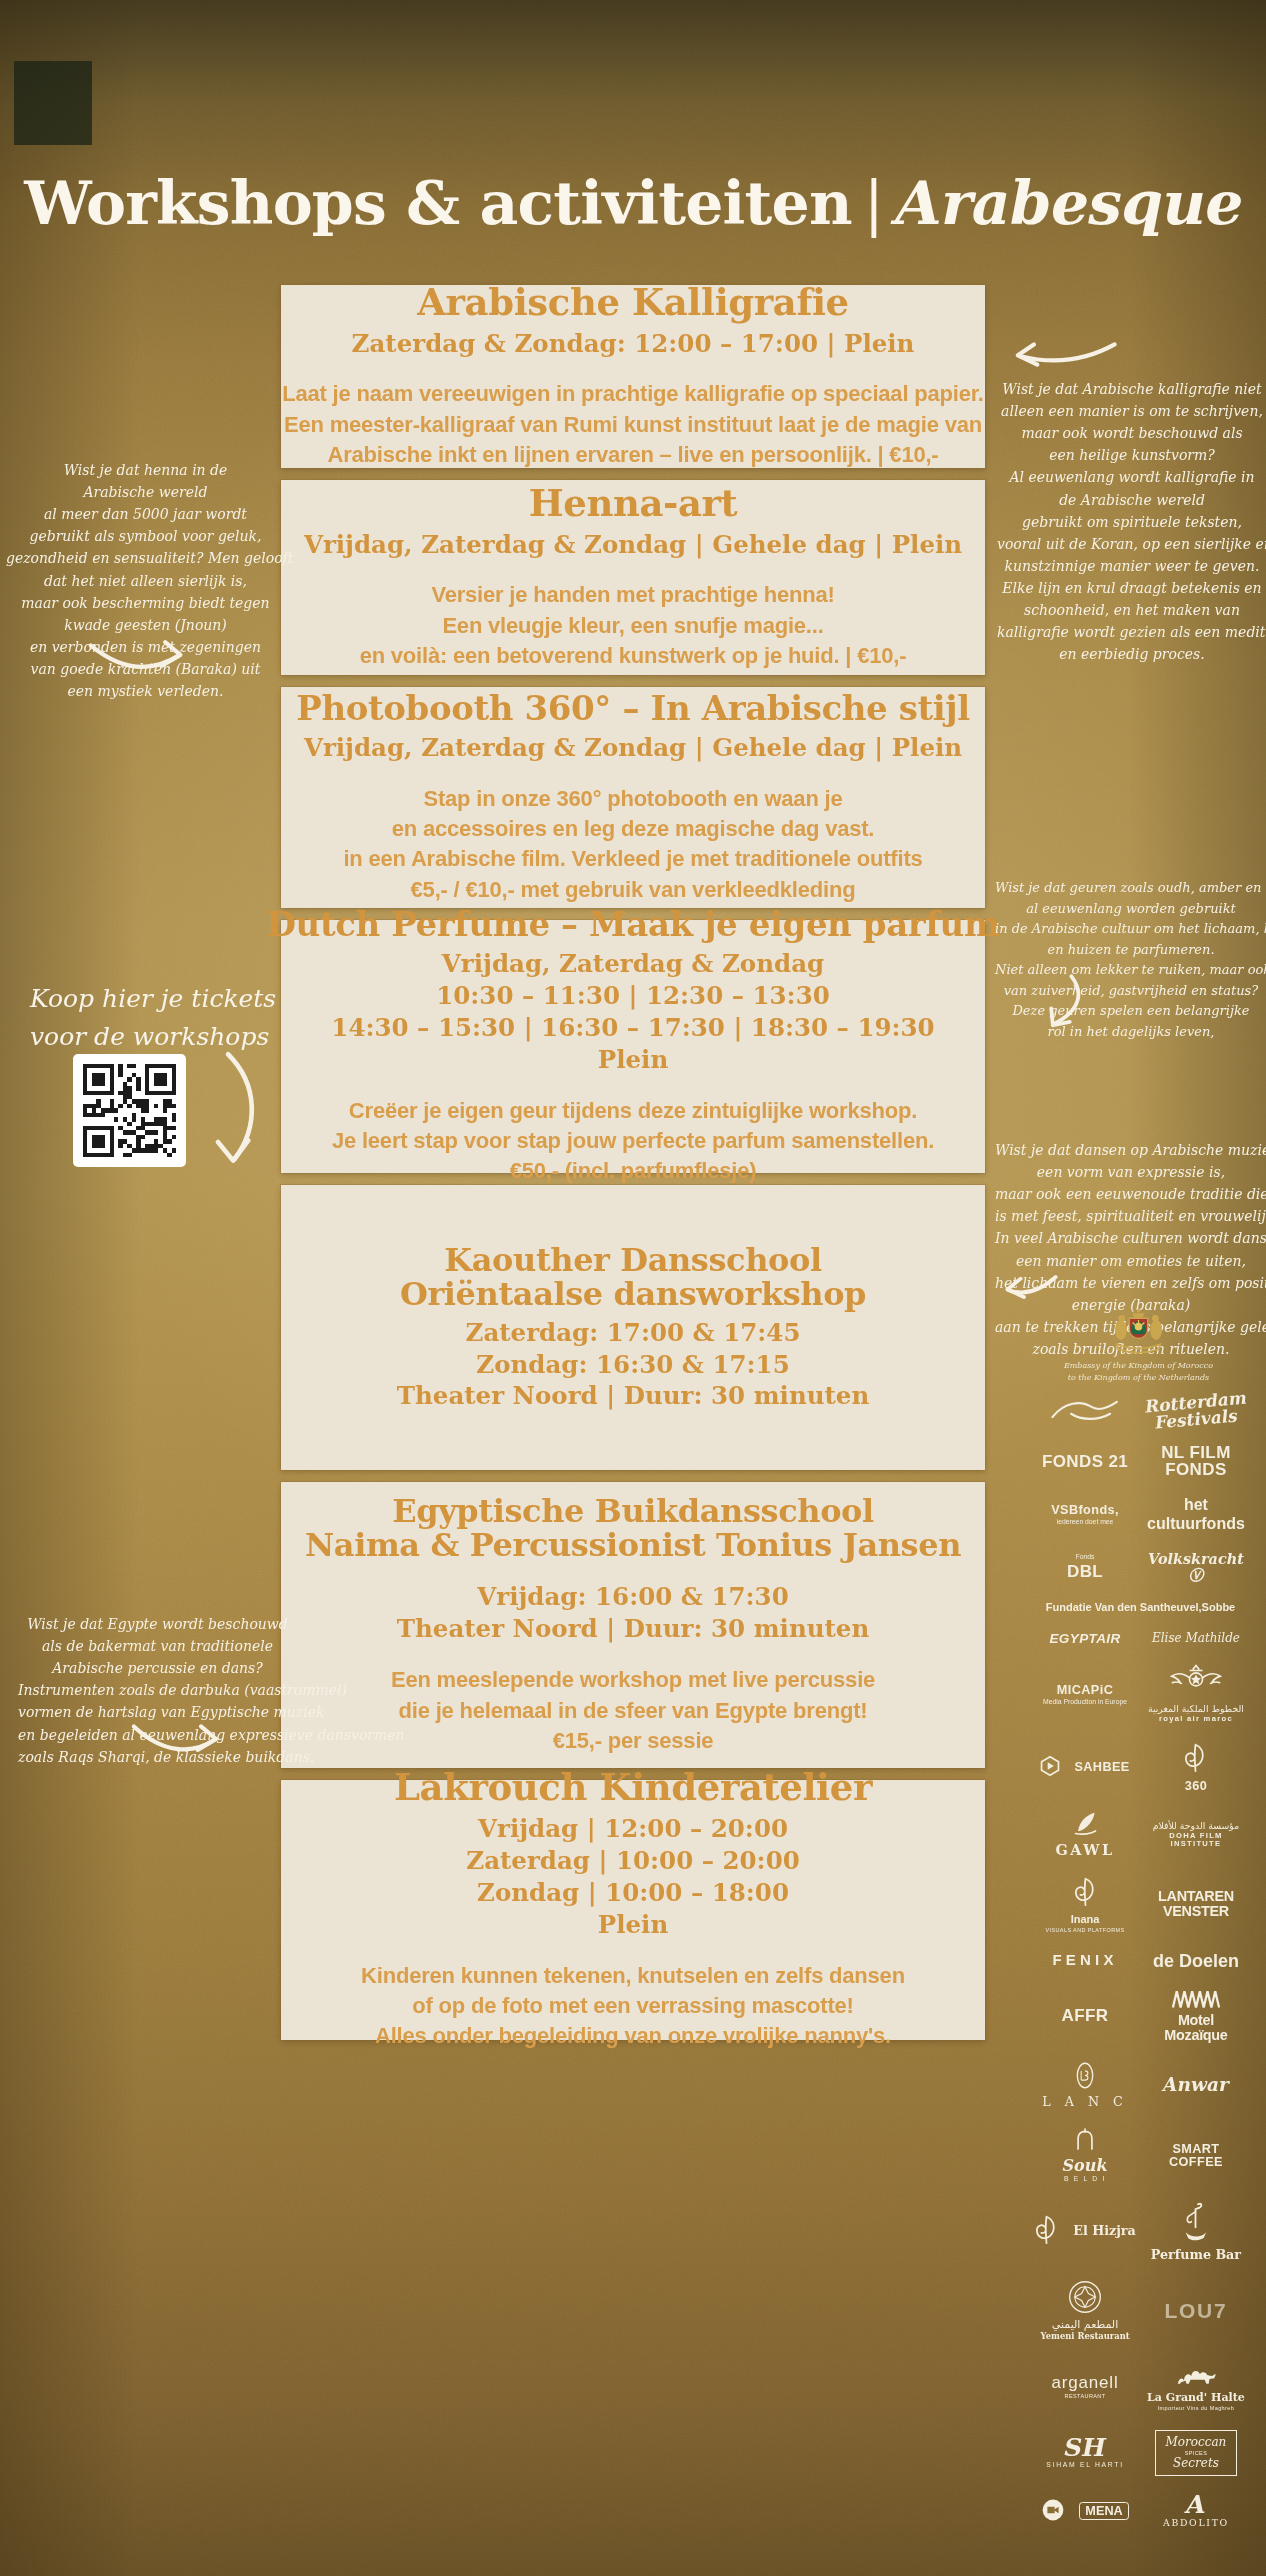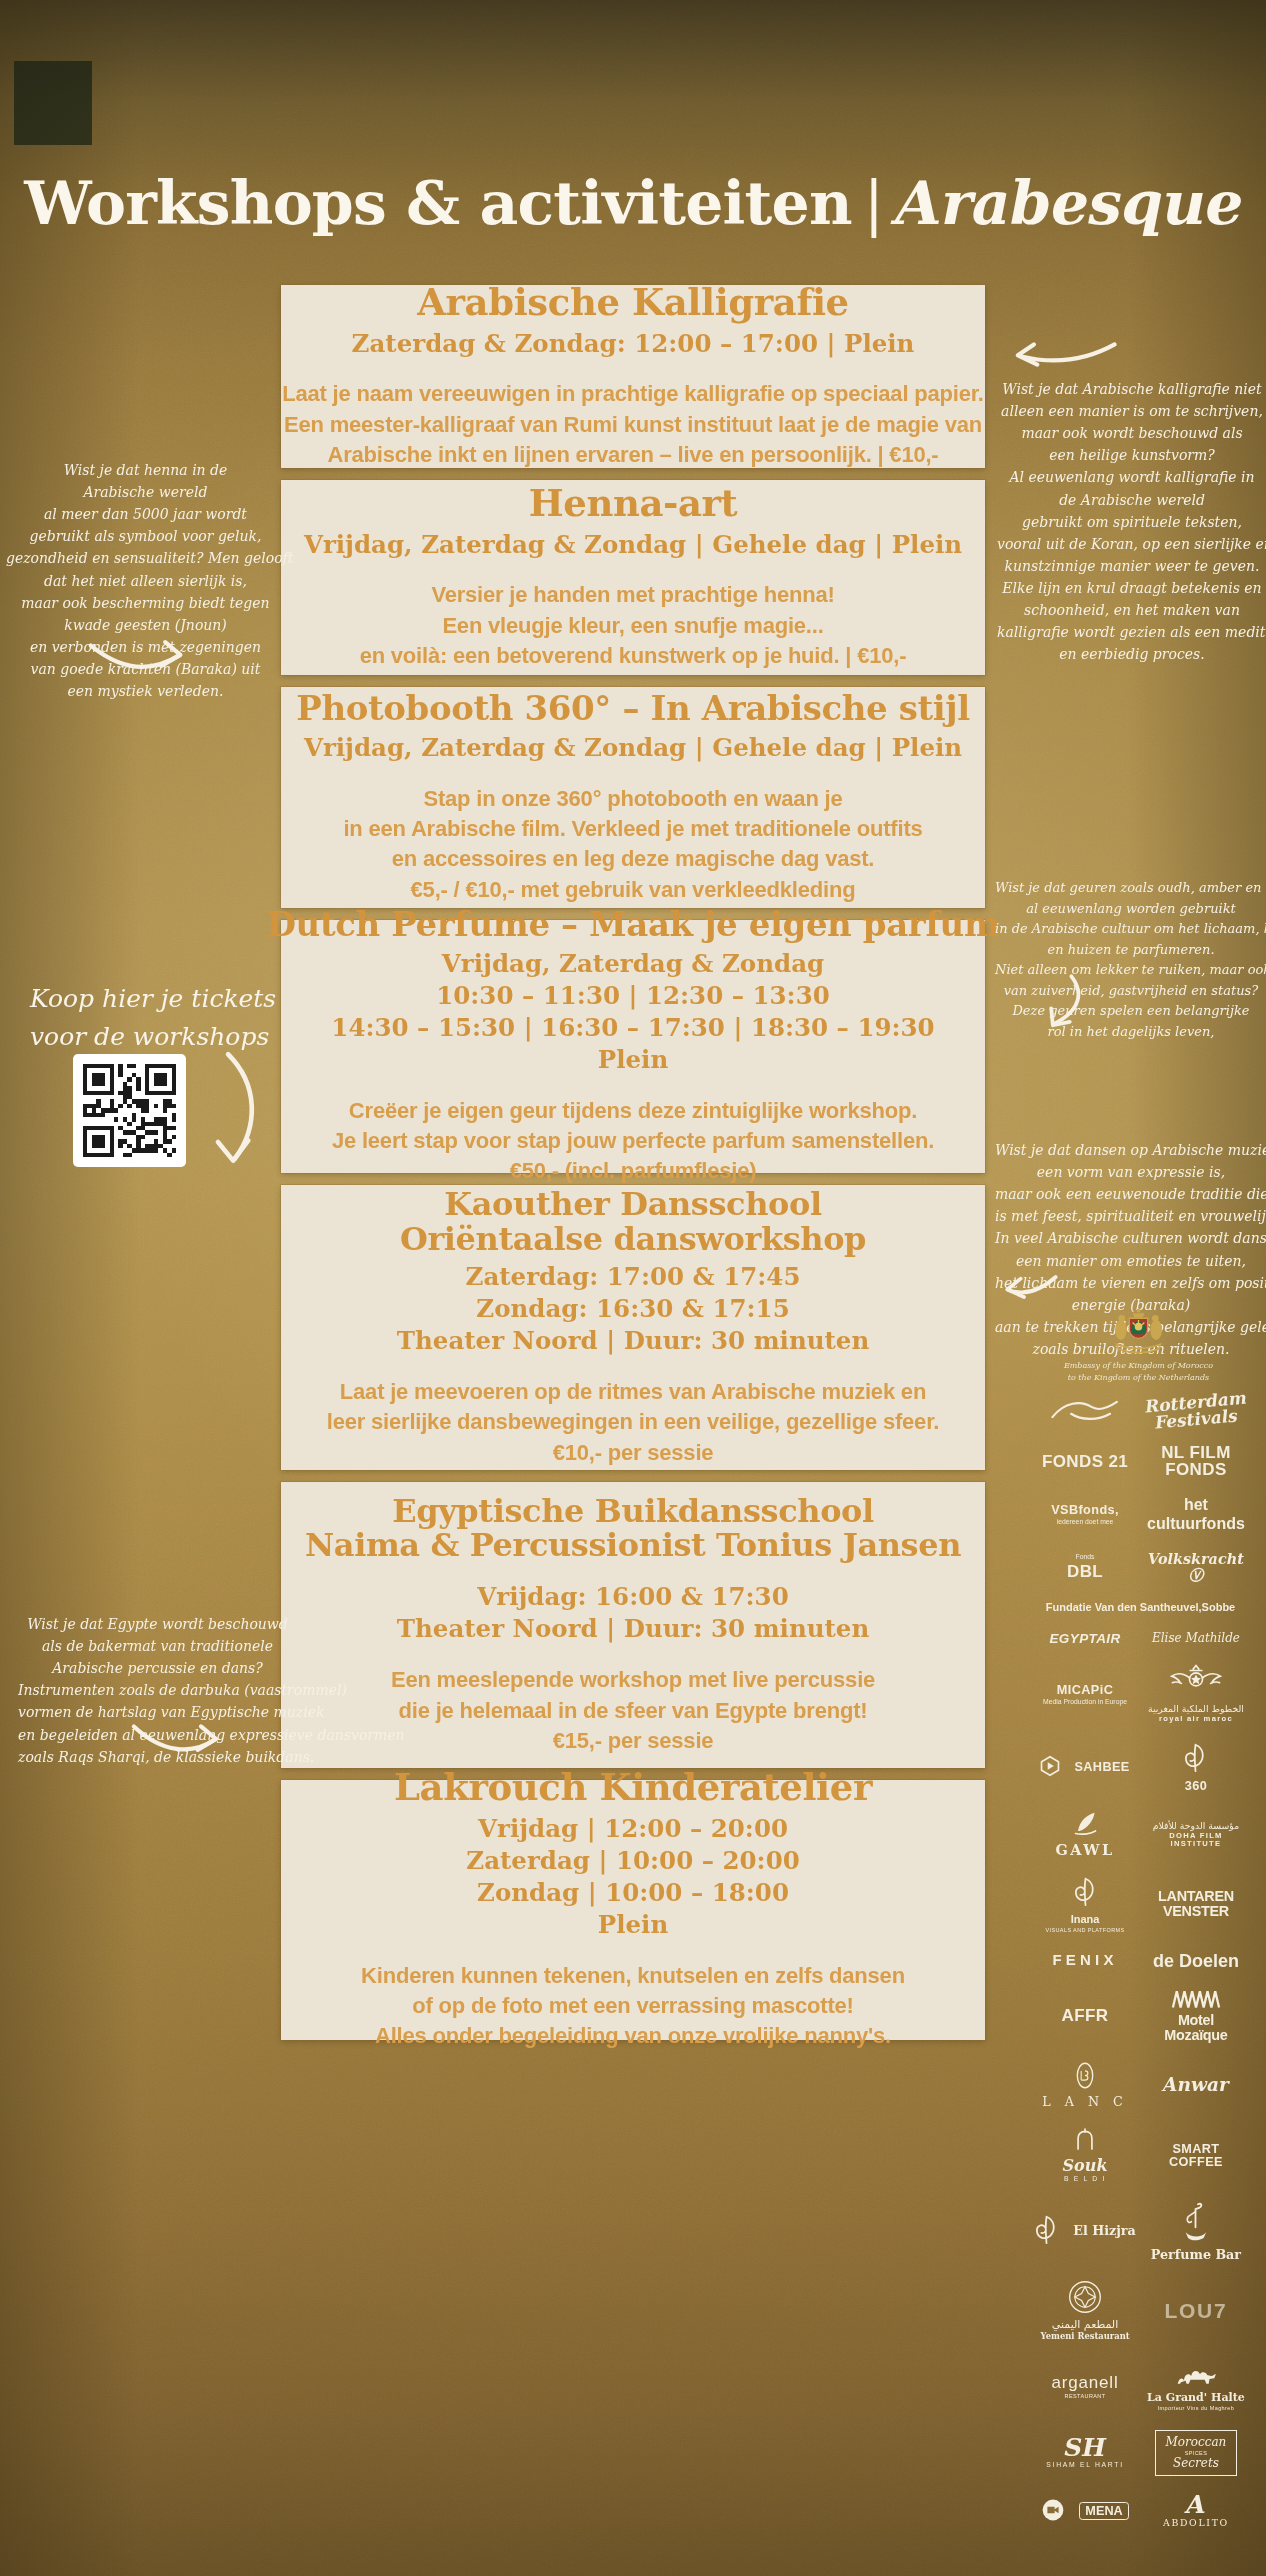--- a/index.html
+++ b/index.html
@@ -143,22 +143,22 @@
     </section>
     <section class="card" style="height:221px">
       <h2 class="c-title t43">
           <div class="ln">Photobooth 360° – In Arabische stijl</div>
         </h2>
       <div class="c-sched">
           <div class="ln">Vrijdag, Zaterdag &amp; Zondag | Gehele dag | Plein</div>
         </div>
       <div class="c-body">
           <div class="ln">Stap in onze 360° photobooth en waan je</div>
+          <div class="ln">en accessoires en leg deze magische dag vast.</div>
           <div class="ln">in een Arabische film. Verkleed je met traditionele outfits</div>
-          <div class="ln">en accessoires en leg deze magische dag vast.</div>
           <div class="ln">€5,- / €10,- met gebruik van verkleedkleding</div>
         </div>
     </section>
     <section class="card" style="height:253px">
       <h2 class="c-title t43">
           <div class="ln">Dutch Perfume – Maak je eigen parfum</div>
         </h2>
       <div class="c-sched">
           <div class="ln">Vrijdag, Zaterdag &amp; Zondag</div>
           <div class="ln">10:30 – 11:30 | 12:30 – 13:30</div>
@@ -173,25 +173,20 @@
     </section>
     <section class="card" style="height:285px">
       <h2 class="c-title t42">
           <div class="ln">Kaouther Dansschool</div>
           <div class="ln">Oriëntaalse dansworkshop</div>
         </h2>
       <div class="c-sched">
           <div class="ln">Zaterdag: 17:00 &amp; 17:45</div>
           <div class="ln">Zondag: 16:30 &amp; 17:15</div>
           <div class="ln">Theater Noord | Duur: 30 minuten</div>
-        </div>
-      <div class="c-body">
-          <div class="ln">Laat je meevoeren op de ritmes van Arabische muziek en</div>
-          <div class="ln">leer sierlijke dansbewegingen in een veilige, gezellige sfeer.</div>
-          <div class="ln">€10,- per sessie</div>
         </div>
     </section>
     <section class="card" style="height:286px">
       <h2 class="c-title t42">
           <div class="ln">Egyptische Buikdansschool</div>
           <div class="ln">Naima &amp; Percussionist Tonius Jansen</div>
         </h2>
       <div class="c-sched" style="margin-top:18.6px">
           <div class="ln">Vrijdag: 16:00 &amp; 17:30</div>
           <div class="ln">Theater Noord | Duur: 30 minuten</div>

